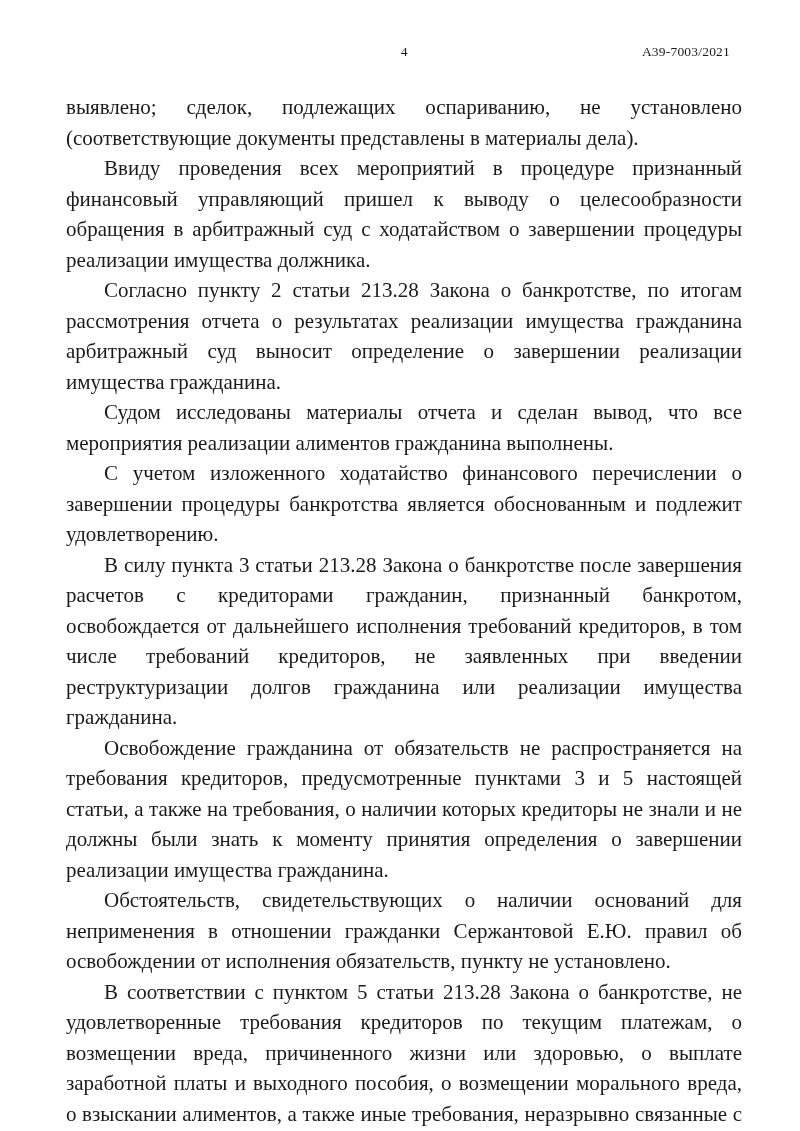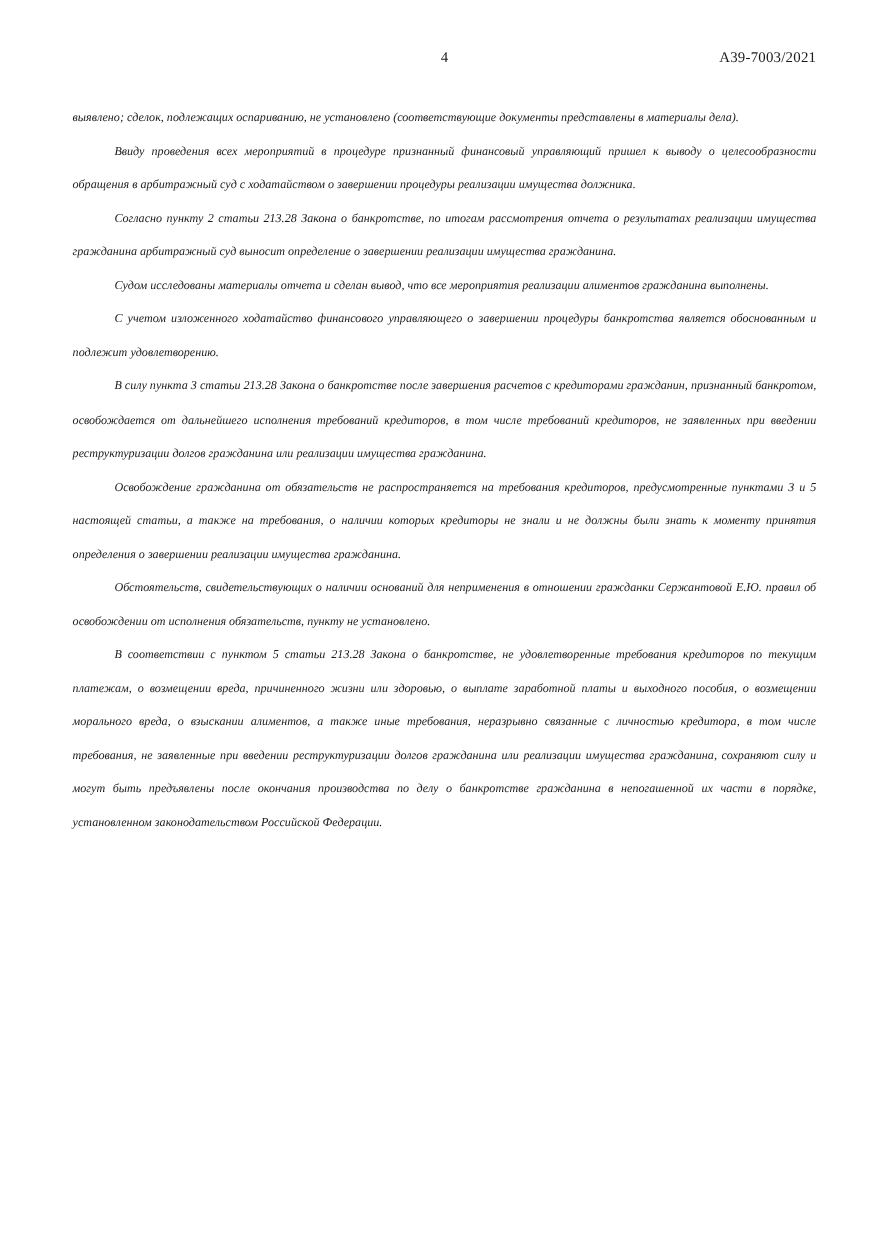--- a/index.html
+++ b/index.html
@@ -27,35 +27,34 @@
     font-size: 13.5px;
   }
   .header .page-number {
     position: absolute;
     left: 50%;
     transform: translateX(-50%);
     font-size: 13.5px;
   }
   .header .case-number {
     position: absolute;
-    right: 0;
+    right: 12px;
     font-size: 13.5px;
     letter-spacing: 0.2px;
   }
   .body-text {
     margin-top: 22px;
   }
   .body-text p {
     margin: 0 0 0.0px 0;
-    font-size: 11px;
+    font-size: 21px;
     line-height: 30.5px;
     text-align: justify;
     text-justify: inter-word;
     hyphens: none;
-    font-style: italic;
   }
   .body-text p.indent {
     text-indent: 38px;
   }
   
 </style>
 </head>
 <body>
 
 <div class="page">
@@ -63,20 +62,20 @@
   <div class="header">
     <span class="page-number">4</span>
     <span class="case-number">А39-7003/2021</span>
   </div>
 
   <div class="body-text">
     <p>выявлено; сделок, подлежащих оспариванию, не установлено (соответствующие документы представлены в материалы дела).</p>
     <p class="indent">Ввиду проведения всех мероприятий в процедуре признанный финансовый управляющий пришел к выводу о целесообразности обращения в арбитражный суд с ходатайством о завершении процедуры реализации имущества должника.</p>
     <p class="indent">Согласно пункту 2 статьи 213.28 Закона о банкротстве, по итогам рассмотрения отчета о результатах реализации имущества гражданина арбитражный суд выносит определение о завершении реализации имущества гражданина.</p>
     <p class="indent">Судом исследованы материалы отчета и сделан вывод, что все мероприятия реализации алиментов гражданина выполнены.</p>
-    <p class="indent">С учетом изложенного ходатайство финансового управляющего о завершении процедуры банкротства является обоснованным и подлежит удовлетворению.</p>
+    <p class="indent">С учетом изложенного ходатайство финансового перечислении о завершении процедуры банкротства является обоснованным и подлежит удовлетворению.</p>
     <p class="indent">В силу пункта 3 статьи 213.28 Закона о банкротстве после завершения расчетов с кредиторами гражданин, признанный банкротом, освобождается от дальнейшего исполнения требований кредиторов, в том числе требований кредиторов, не заявленных при введении реструктуризации долгов гражданина или реализации имущества гражданина.</p>
     <p class="indent">Освобождение гражданина от обязательств не распространяется на требования кредиторов, предусмотренные пунктами 3 и 5 настоящей статьи, а также на требования, о наличии которых кредиторы не знали и не должны были знать к моменту принятия определения о завершении реализации имущества гражданина.</p>
     <p class="indent">Обстоятельств, свидетельствующих о наличии оснований для неприменения в отношении гражданки Сержантовой Е.Ю. правил об освобождении от исполнения обязательств, пункту не установлено.</p>
     <p class="indent">В соответствии с пунктом 5 статьи 213.28 Закона о банкротстве, не удовлетворенные требования кредиторов по текущим платежам, о возмещении вреда, причиненного жизни или здоровью, о выплате заработной платы и выходного пособия, о возмещении морального вреда, о взыскании алиментов, а также иные требования, неразрывно связанные с личностью кредитора, в том числе требования, не заявленные при введении реструктуризации долгов гражданина или реализации имущества гражданина, сохраняют силу и могут быть предъявлены после окончания производства по делу о банкротстве гражданина в непогашенной их части в порядке, установленном законодательством Российской Федерации.</p>
   </div>
 
 </div>
 
 </body></html>

